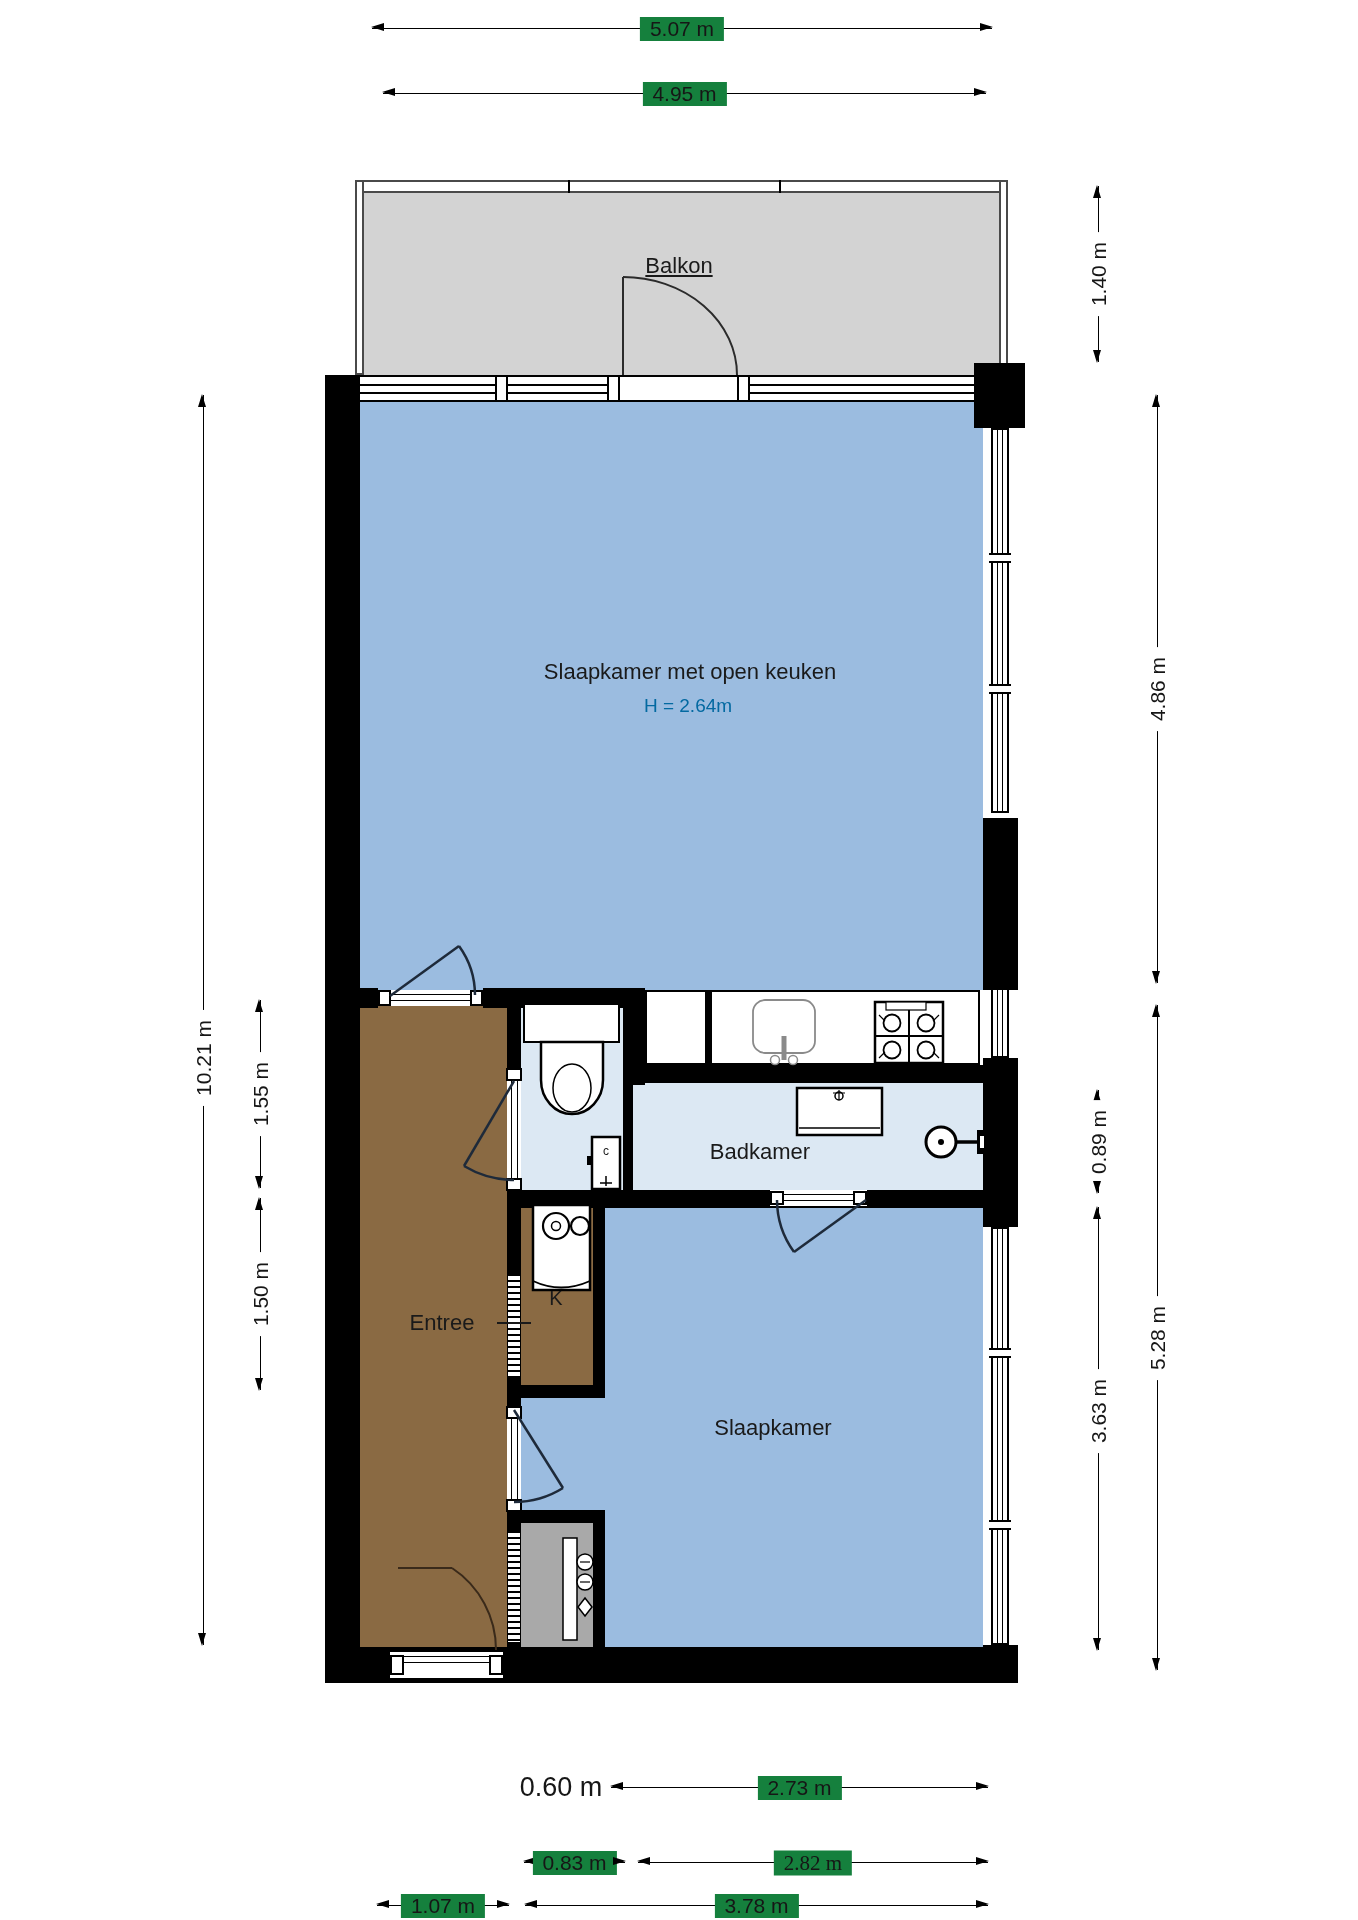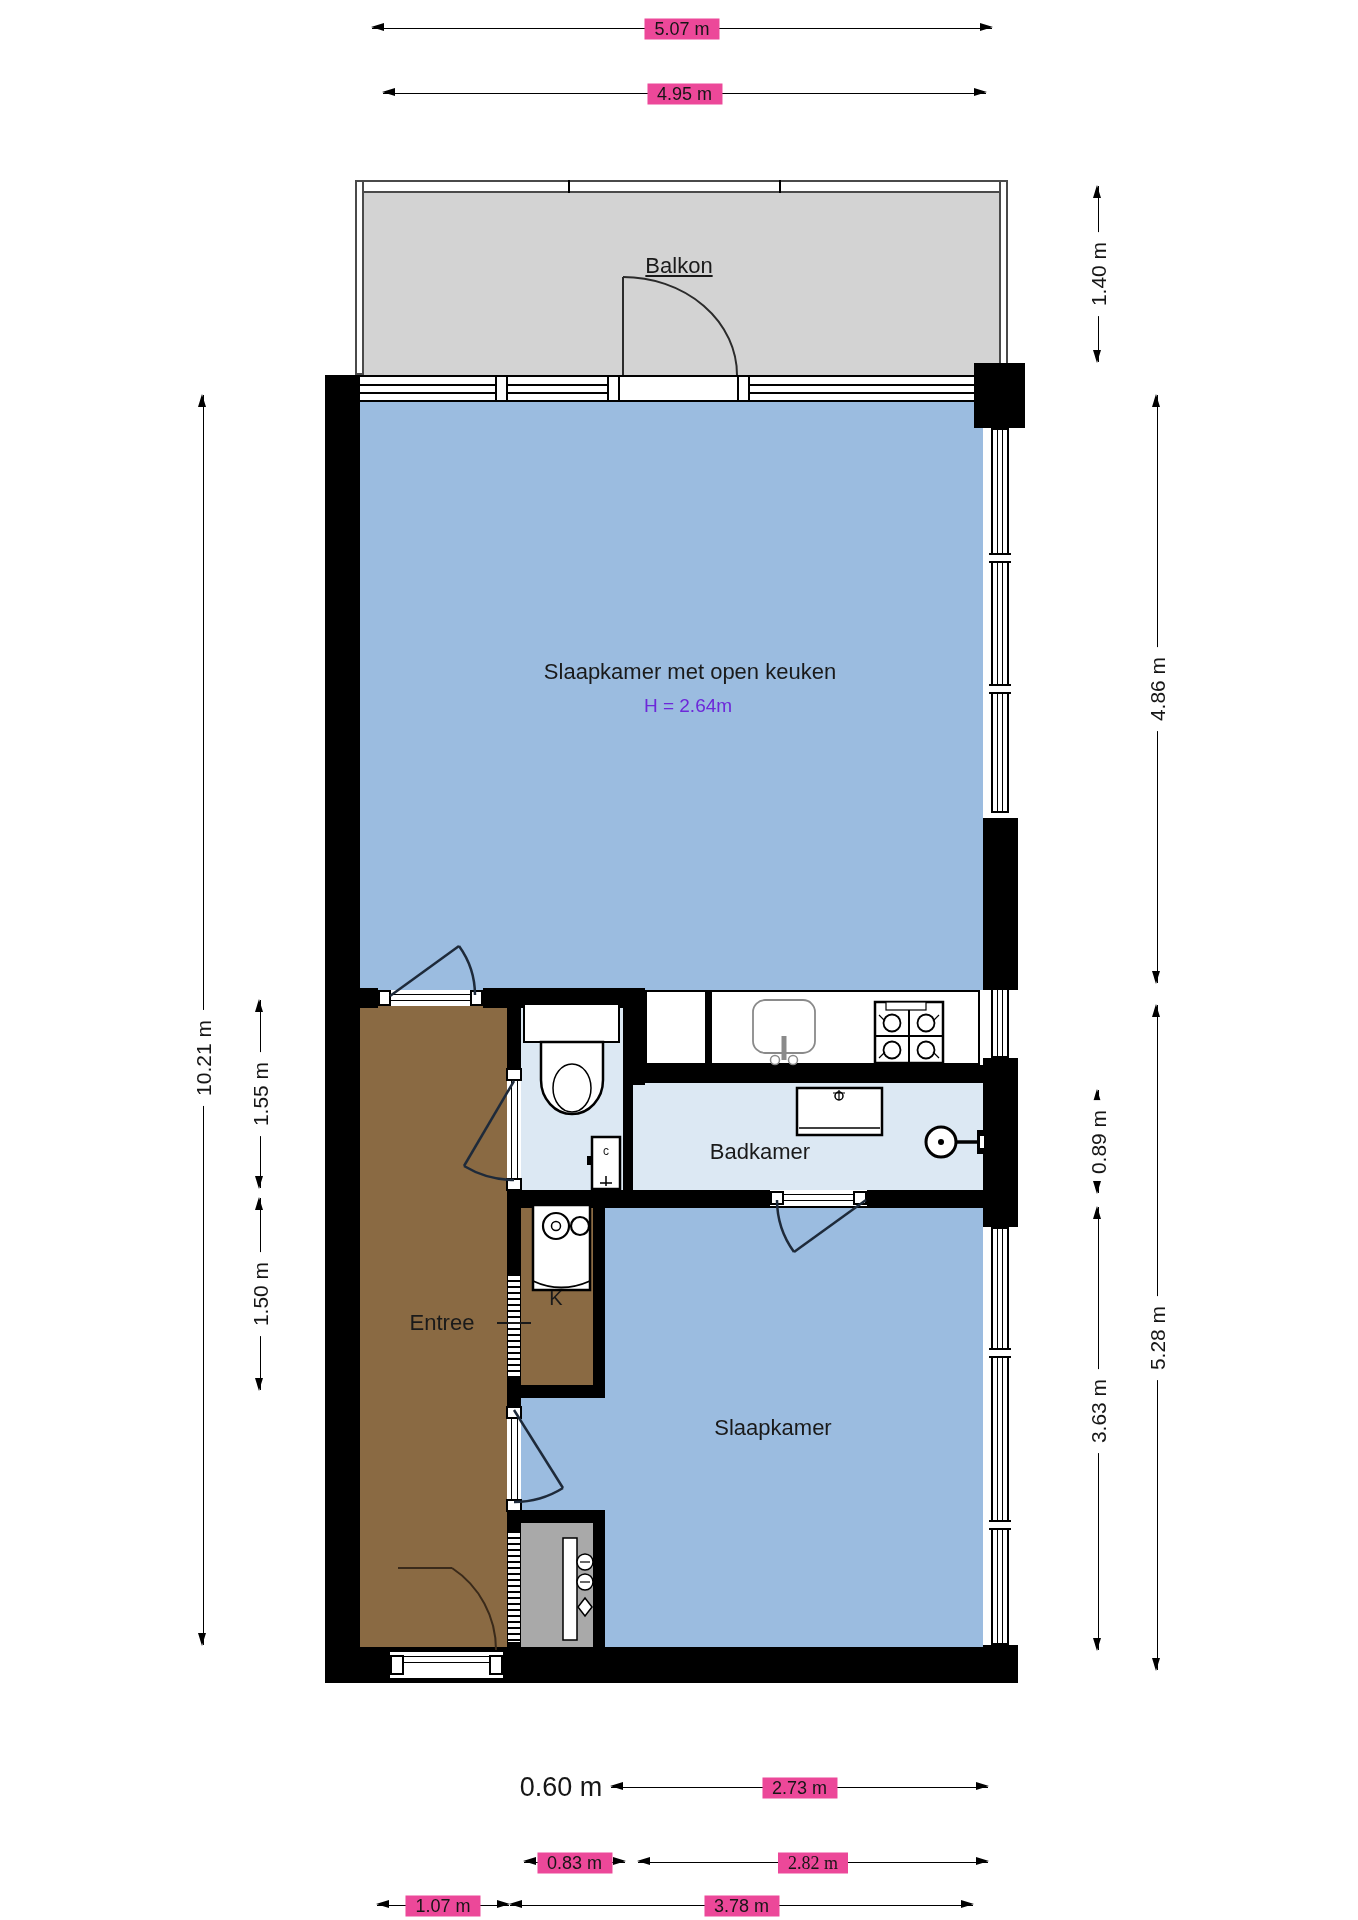--- a/index.html
+++ b/index.html
@@ -30,28 +30,28 @@
   .thr-v{position:absolute;background:linear-gradient(to right,#fff 0 4px,#000 4px 5.5px,#fff 5.5px 10px,#000 10px 11.5px,#fff 11.5px 14px);}
   .hinge{position:absolute;background:#fff;border:2px solid #000;box-sizing:border-box;}
   .stripes{position:absolute;background:repeating-linear-gradient(to bottom,#000 0 2px,#fff 2px 6px);border:1px solid #000;box-sizing:border-box;}
   
   .dim-h{position:absolute;height:0;border-top:1.5px solid #000;}
   .dim-h::before{content:'';position:absolute;left:-1px;top:-6px;border-top:4.5px solid transparent;border-bottom:4.5px solid transparent;border-right:13px solid #000;}
   .dim-h::after{content:'';position:absolute;right:-1px;top:-6px;border-top:4.5px solid transparent;border-bottom:4.5px solid transparent;border-left:13px solid #000;}
   .dim-v{position:absolute;width:0;border-left:1.5px solid #000;}
   .dim-v::before{content:'';position:absolute;top:-1px;left:-6px;border-left:4.5px solid transparent;border-right:4.5px solid transparent;border-bottom:13px solid #000;}
   .dim-v::after{content:'';position:absolute;bottom:-1px;left:-6px;border-left:4.5px solid transparent;border-right:4.5px solid transparent;border-top:13px solid #000;}
-  .dim-h .lbl{position:absolute;left:50%;top:0;transform:translate(-50%,-50%);background:#ec4899;padding:0 10px;font-size:18px;white-space:nowrap;}
+  .dim-h .lbl{position:absolute;left:50%;top:0;transform:translate(-50%,-50%);background:#15803d;padding:0 10px;font-size:21px;white-space:nowrap;}
   .dim-v .lbl{position:absolute;left:0;top:50%;transform:translate(-50%,-50%) rotate(-90deg);background:#fff;padding:0 10px;font-size:21px;white-space:nowrap;}
   .dim-txt{position:absolute;transform:translate(-50%,-50%);font-size:27px;white-space:nowrap;}
   
   .room-lbl{position:absolute;transform:translate(-50%,-50%);font-size:22px;color:#1a1a1a;white-space:nowrap;}
   .room-lbl.small{font-size:20px;}
   .room-lbl.tiny{font-size:12px;}
-  .sub-lbl{position:absolute;transform:translate(-50%,-50%);font-size:19px;color:#6d28d9;white-space:nowrap;}
+  .sub-lbl{position:absolute;transform:translate(-50%,-50%);font-size:19px;color:#0369a1;white-space:nowrap;}
   svg.overlay{position:absolute;left:0;top:0;pointer-events:none;}
   
   .counter{position:absolute;background:#fff;border:2px solid #000;box-sizing:border-box;}
 </style>
 </head>
 <body>
 
 <div id="canvas">
 
   <div class="fill f-balcony" style="left:364px;top:193px;width:635px;height:182px;"></div>
@@ -273,17 +273,17 @@
     </div>
   <div class="dim-h" style="left:524px;top:1862px;width:101px;">
     <span class="lbl">0.83 m</span>
     </div>
   <div class="dim-h" style="left:638px;top:1862px;width:350px;font-family:Liberation Serif, serif;">
     <span class="lbl">2.82 m</span>
     </div>
   <div class="dim-h" style="left:377px;top:1905px;width:132px;">
     <span class="lbl">1.07 m</span>
     </div>
-  <div class="dim-h" style="left:510px;top:1905px;width:463px;">
+  <div class="dim-h" style="left:525px;top:1905px;width:463px;">
     <span class="lbl">3.78 m</span>
     </div>
 
 </div>
 
 </body></html>

